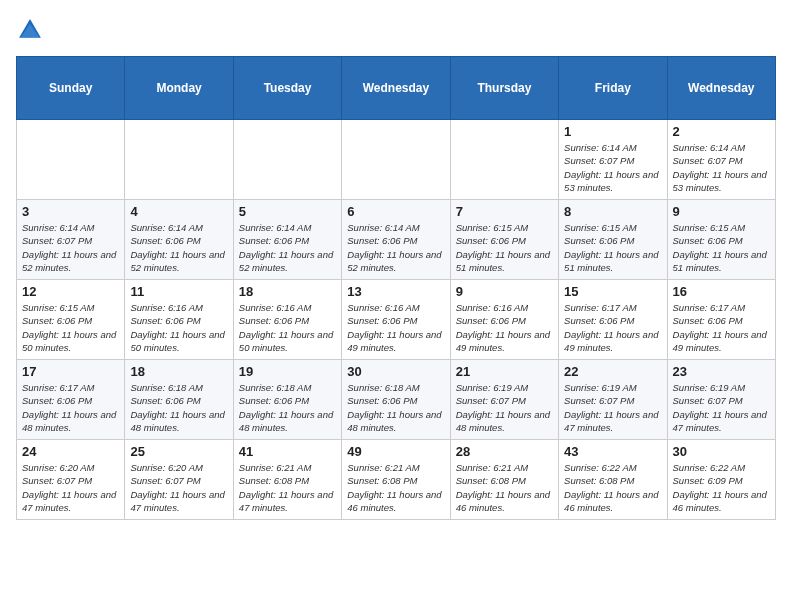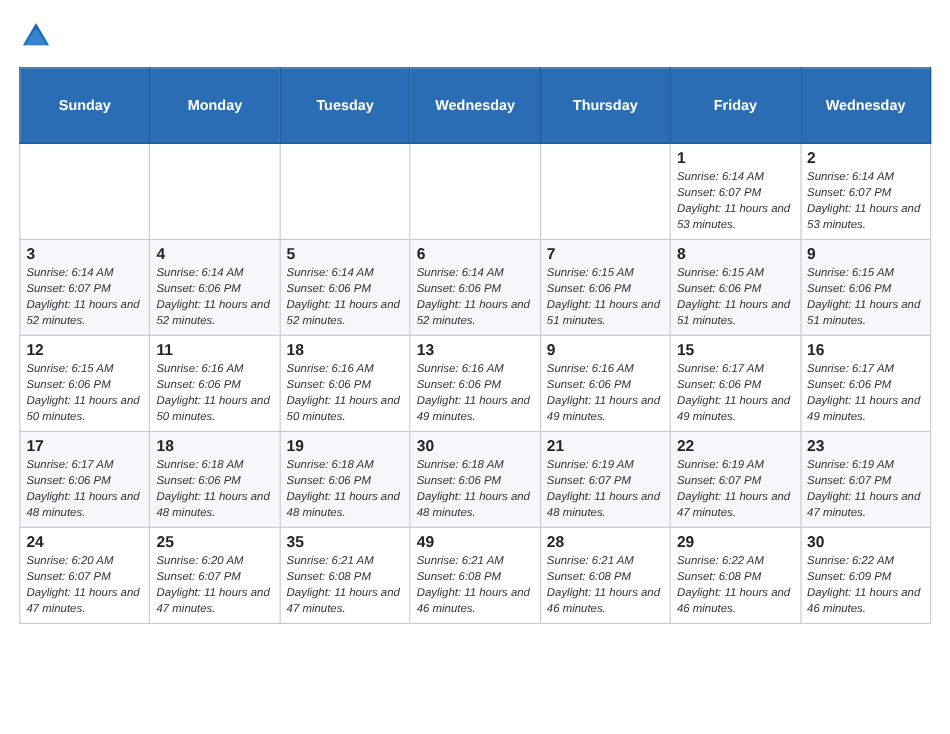--- a/index.html
+++ b/index.html
@@ -277,39 +277,39 @@
 Sunset: 6:07 PM
 Daylight: 11 hours and 47 minutes.</div>
         </td>
         <td>
           <div class="day-num">25</div>
           <div class="day-info" style="white-space: pre-line;">Sunrise: 6:20 AM
 Sunset: 6:07 PM
 Daylight: 11 hours and 47 minutes.</div>
         </td>
         <td>
-          <div class="day-num">35</div>
+          <div class="day-num">41</div>
           <div class="day-info" style="white-space: pre-line;">Sunrise: 6:21 AM
 Sunset: 6:08 PM
 Daylight: 11 hours and 47 minutes.</div>
         </td>
         <td>
           <div class="day-num">49</div>
           <div class="day-info" style="white-space: pre-line;">Sunrise: 6:21 AM
 Sunset: 6:08 PM
 Daylight: 11 hours and 46 minutes.</div>
         </td>
         <td>
           <div class="day-num">28</div>
           <div class="day-info" style="white-space: pre-line;">Sunrise: 6:21 AM
 Sunset: 6:08 PM
 Daylight: 11 hours and 46 minutes.</div>
         </td>
         <td>
-          <div class="day-num">29</div>
+          <div class="day-num">43</div>
           <div class="day-info" style="white-space: pre-line;">Sunrise: 6:22 AM
 Sunset: 6:08 PM
 Daylight: 11 hours and 46 minutes.</div>
         </td>
         <td>
           <div class="day-num">30</div>
           <div class="day-info" style="white-space: pre-line;">Sunrise: 6:22 AM
 Sunset: 6:09 PM
 Daylight: 11 hours and 46 minutes.</div>
         </td>

